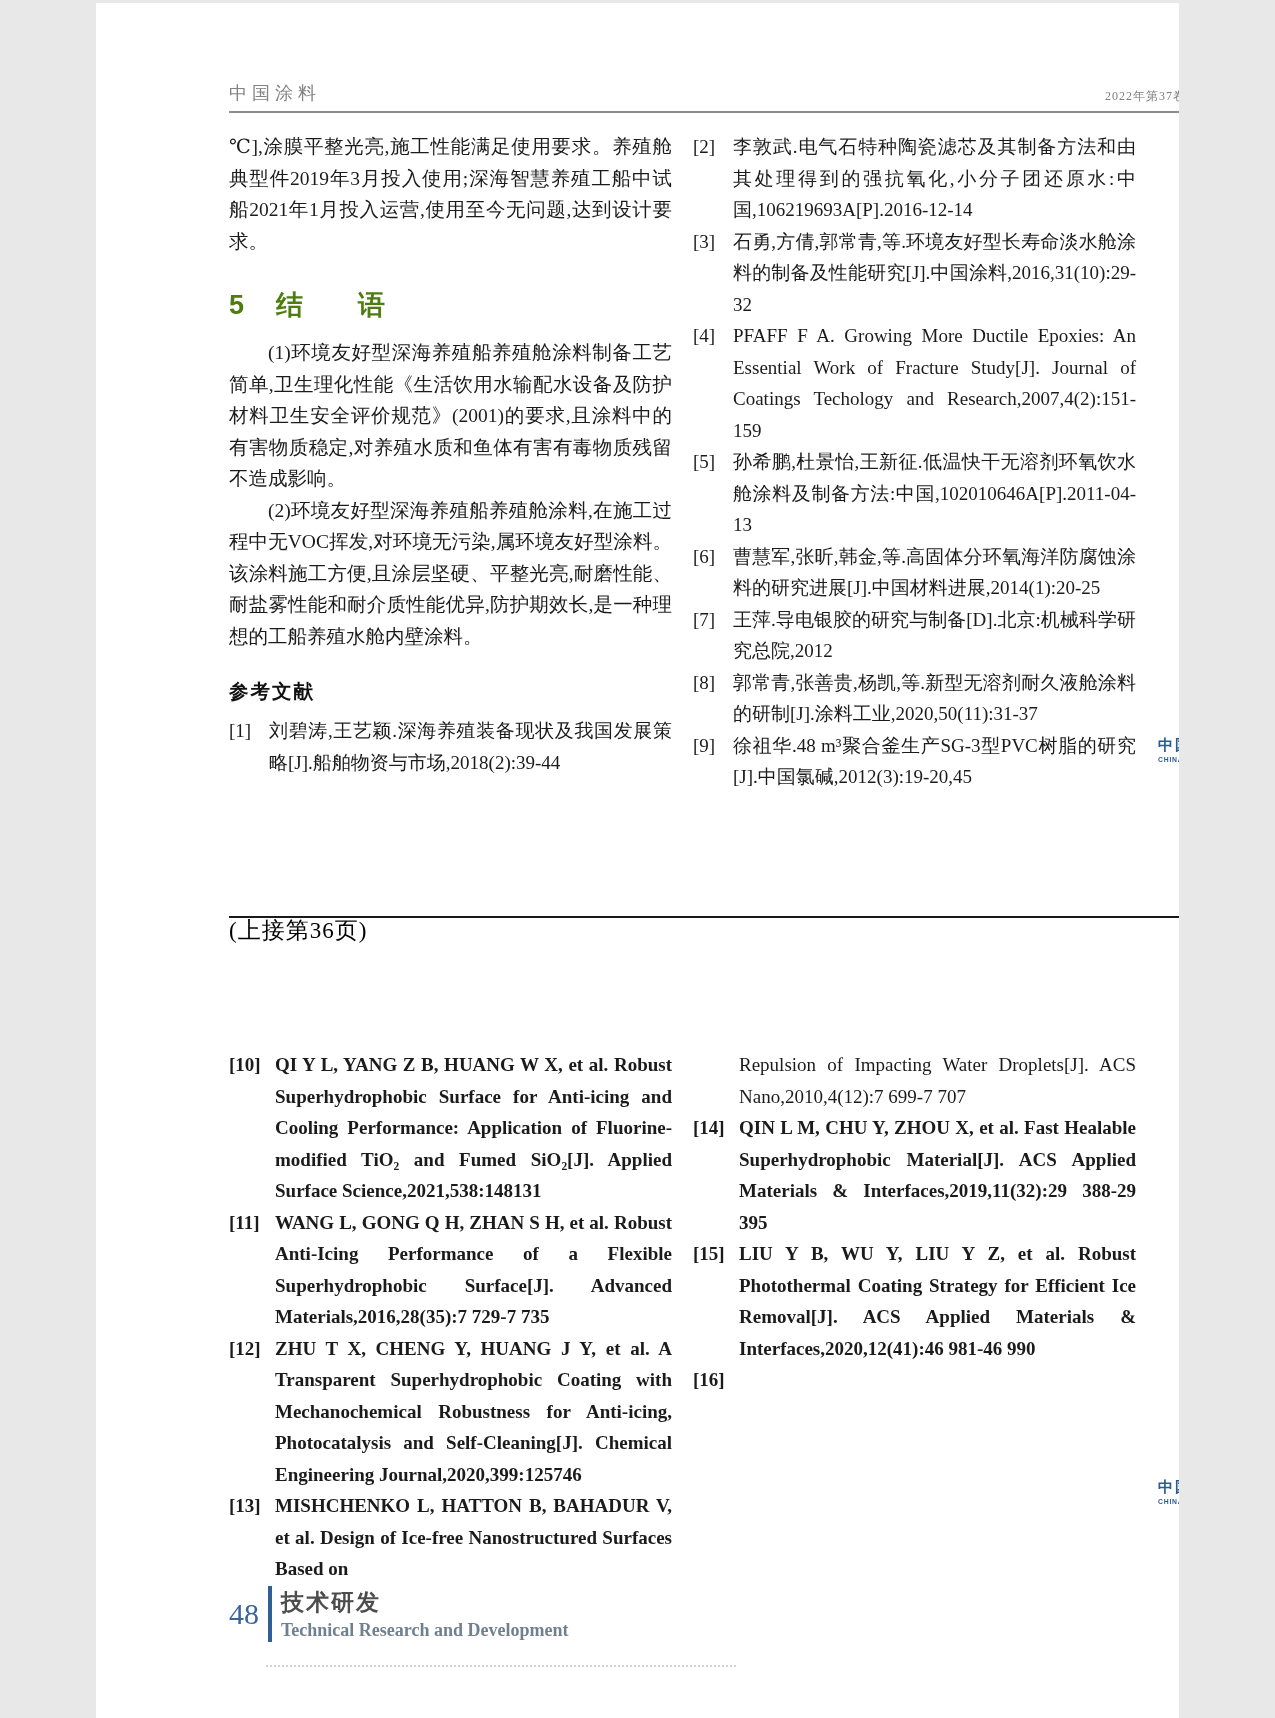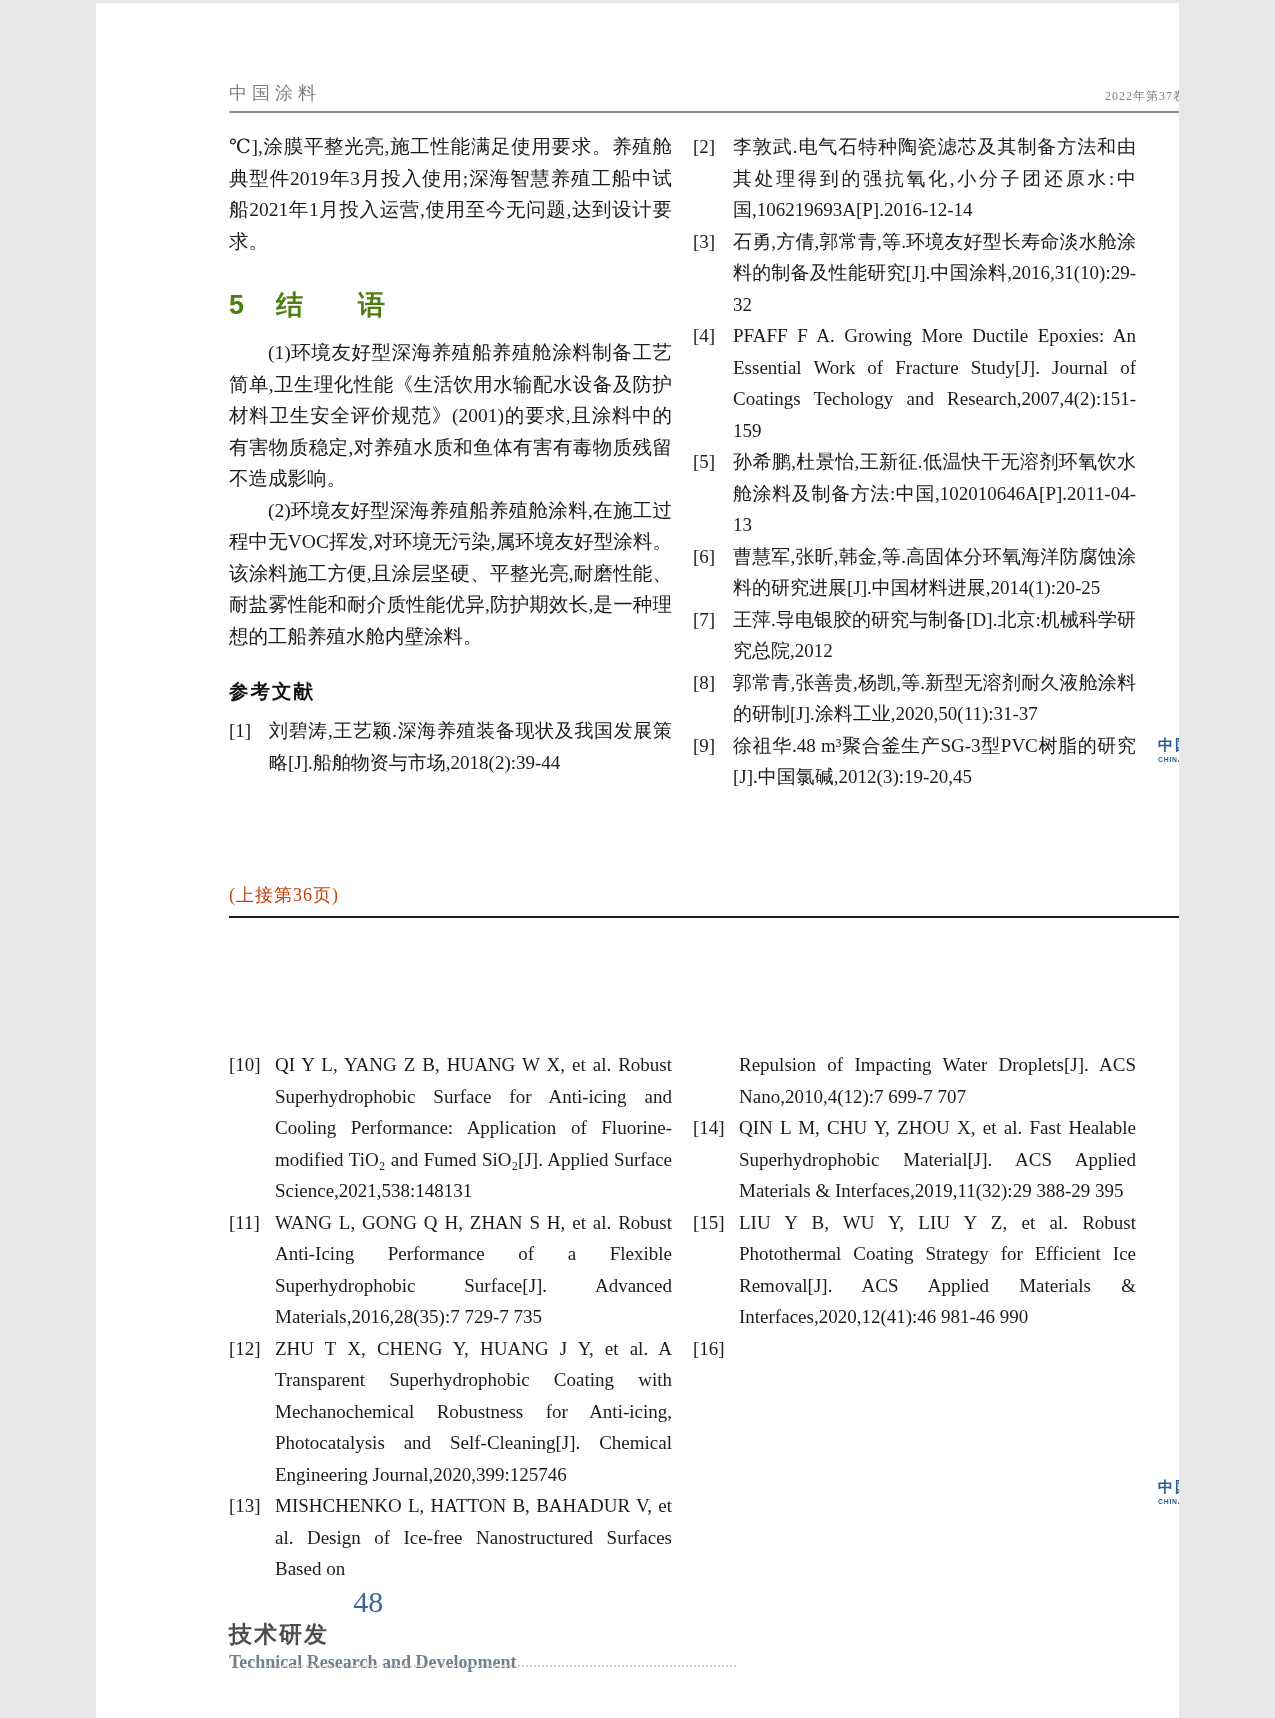--- a/index.html
+++ b/index.html
@@ -40,37 +40,37 @@
   h2.section-heading .sec-title{white-space:pre;letter-spacing:14px;}
 
   h3.ref-heading{
     margin:26px 0 10px 0;text-align:left;
     font-family:"Liberation Sans","DejaVu Sans",sans-serif;
     font-weight:bold;font-size:19.5px;letter-spacing:2px;color:#111;
   }
 
   .ref{position:relative;padding-left:40px;font-size:19px;line-height:31.5px;text-align:justify;margin:0;}
   .ref .ref-num{position:absolute;left:0;top:0;}
-  .ref-wide{padding-left:46px;}
+  .ref-wide{padding-left:46px;font-weight:bold;}
   .ref-cont{padding-left:46px;position:relative;font-size:19px;line-height:31.5px;text-align:justify;}
 
   
   .mid-divider{position:absolute;left:133px;top:913px;width:1010px;border-top:2.5px solid #1a1a1a;}
-  .continued-note{position:absolute;left:133px;top:880px;font-size:18px;letter-spacing:1px;color:#c2410c;}
+  .continued-note{position:absolute;left:133px;top:912px;font-size:23px;letter-spacing:1px;color:#000000;}
 
   
   .logo{position:absolute;width:120px;text-align:left;color:#2a5c92;line-height:1.1;}
   .logo-1{left:1062px;top:734px;}
   .logo-2{left:1062px;top:1476px;}
   .logo-cn{font-family:"Liberation Sans","DejaVu Sans",sans-serif;font-weight:bold;font-size:15px;letter-spacing:2px;}
   .logo-cn sup{font-size:7px;vertical-align:top;}
   .logo-en{font-family:"Liberation Sans","DejaVu Sans",sans-serif;font-weight:bold;font-size:6.8px;letter-spacing:0.8px;margin-top:2px;}
 
   
-  .footer{position:absolute;left:133px;top:1582px;display:flex;align-items:center;height:58px;flex-direction:column;}
+  .footer{position:absolute;left:133px;top:1582px;display:flex;align-items:center;height:58px;}
   .page-num{font-size:30px;color:#3a6598;margin-right:9px;align-self:center;}
   .footer-bar{width:4px;height:56px;background:#2f5f95;margin-right:9px;}
   .footer-labels{display:flex;flex-direction:column;}
   .footer-cn{font-family:"Liberation Sans","DejaVu Sans",sans-serif;font-weight:bold;font-size:23px;color:#4d4d4d;letter-spacing:2px;}
   .footer-en{font-weight:bold;font-size:18px;color:#70808f;margin-top:2px;}
   .footer-dotted{position:absolute;left:170px;top:1662px;width:470px;border-top:2px dotted #d4d4d4;}
 </style>
 </head>
 <body>
 

